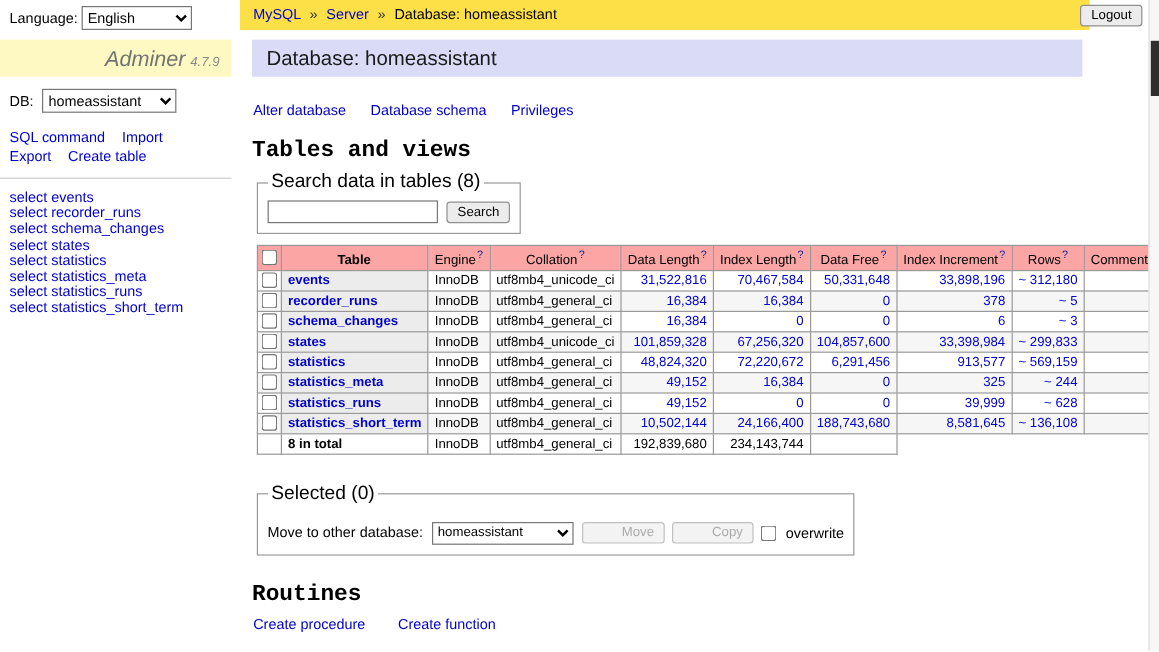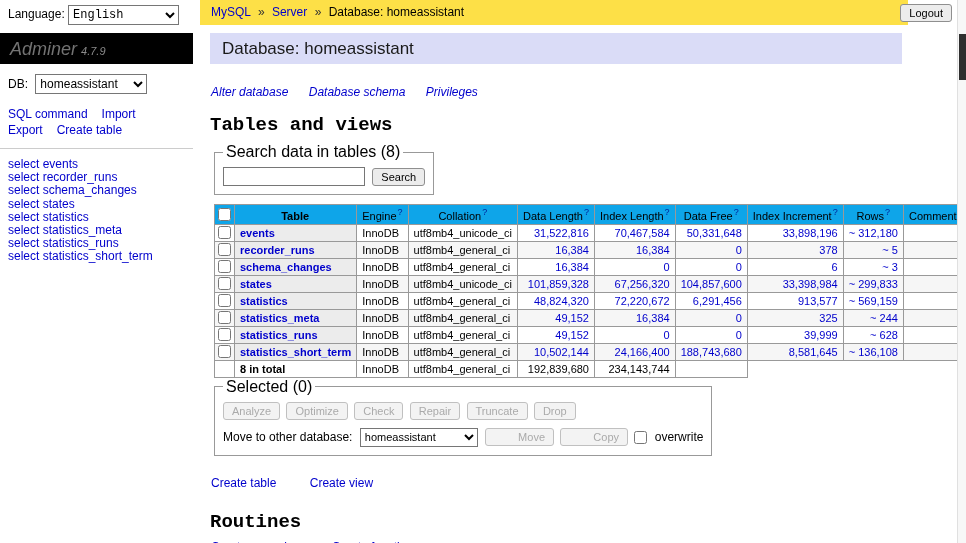--- a/index.html
+++ b/index.html
@@ -8,68 +8,68 @@
   .page { position:relative; width:966px; height:543px; background:#fff; overflow:hidden; }
   a { color:#0000cc; text-decoration:none; cursor:pointer; }
   select { font-family:inherit; font-size:12px; background:#fff; border:1px solid #767676; height:20px; }
   button { font-family:inherit; font-size:11px; padding:2px 8px; background:#ececec; border:1px solid #8f8f8f; border-radius:3px; color:#000; cursor:pointer; }
   button:disabled { color:#aaa; border-color:#c0c0c0; background:#f3f3f3; cursor:default; }
   input[type=text] { border:1px solid #767676; height:19px; font-size:12px; padding:1px 3px; }
   input[type=checkbox] { margin:0; vertical-align:middle; }
 
   
   .lang { position:absolute; top:5px; left:8px; }
-  .lang select { width:111px;font-family:Liberation Mono, monospace; }
+  .lang select { width:92px; }
   .breadcrumb { position:absolute; left:200px; top:0; width:708px; height:25px; background:#fde047; line-height:25px; padding-left:11px; white-space:nowrap; }
   .breadcrumb .sep { color:#333; margin:0 4px; }
   .logout-btn { position:absolute; top:4px; right:14px; }
 
   
   .scrollbar { position:absolute; right:0; top:0; width:9px; height:543px; background:#f7f7f7; border-left:1px solid #e0e0e0; }
   .scrollbar .thumb { position:absolute; top:34px; left:1px; width:7px; height:46px; background:#2f2f2f; }
 
   
   .sidebar { position:absolute; left:0; top:33px; width:193px; }
-  .h1 { background:#000000; color:#737373; padding:6px 10px; font-style:italic; font-size:18px; height:31px; }
+  .h1 { background:#fef9c3; color:#737373; padding:6px 10px; font-style:italic; font-size:18px; height:31px;text-align:right; }
   .h1 .ver { font-size:11px; color:#8a8a8a; margin-left:4px; }
   .dbform { padding:10px 8px 0 8px; }
   .dbform select { width:112px; margin-left:4px; }
   .side-links { padding:12px 8px 10px 8px; line-height:16px; border-bottom:1px solid #ccc; }
   .side-links a { margin-right:14px; }
   .tablelist { padding:9px 8px; }
   .tablelist a { display:block; line-height:13.2px; font-size:12px; }
 
   
   .main { position:absolute; left:210px; top:33px; width:692px; }
   .h2 { background:#dadcf7; height:31px; line-height:31px; padding:0 12px; font-size:17px; font-weight:normal; color:#1a1a1a; }
   .actions { margin:21px 0 0 1px; }
-  .actions a { margin-right:17px;font-style:italic; }
+  .actions a { margin-right:17px; }
   h3 { font-size:19px; font-weight:bold; margin:15px 0 7px 0;font-family:Liberation Mono, monospace; }
   fieldset { border:1px solid #999; padding:6px 8px 8px 8px; display:inline-block; margin-left:4px; }
   legend { font-size:16px; padding:0 3px; }
   .searchset input[type=text] { width:142px; vertical-align:middle; }
   .searchset button { margin-left:4px; vertical-align:middle; }
 
   table { border-collapse:collapse; font-size:11px; margin:9px 0 0 4px; }
   th, td { border:1px solid #999; padding:2px 5px; white-space:nowrap; }
-  thead th { background:#0ea5e9; font-weight:normal; text-align:center; }
+  thead th { background:#fca5a5; font-weight:normal; text-align:center; }
   thead th.tcol span { font-weight:bold; }
   sup { font-size:9px; color:#00249c; margin-left:1px; }
   tbody th { background:#ececec; text-align:left; }
   tbody th a { font-weight:bold; }
   tbody tr:nth-child(even) td { background:#f6f6f6; }
   td.chk, th.chk { text-align:center; padding:1px 3px; }
   td.num { text-align:right; }
   td.num a { color:#0000cc; }
   tfoot td { background:#fff; }
   tfoot .tot-name { font-weight:bold; }
   tfoot td.num { color:#000; }
   tfoot td.ghost { border:none; background:transparent; }
 
-  .selset { margin-top:0; min-width:402px; }
+  .selset { margin-top:24px; min-width:402px; }
   .selset .btnrow button { margin-right:3px; }
   .selset .moverow { margin-top:8px; }
   .selset .moverow select { width:118px; height:19px; font-size:11px; margin:0 4px; vertical-align:middle; }
   .selset .moverow button { margin-right:3px; vertical-align:middle;padding-left:32px; }
   .selset .moverow label { margin-left:4px; font-size:12px; vertical-align:middle; }
 
   .create-links { margin:20px 0 0 1px; }
   .create-links a { margin-right:30px; }
   .routine-links { margin:4px 0 0 1px; }
   .routine-links a { margin-right:24px; }
@@ -264,44 +264,32 @@
           <td></td>
           <td class="ghost"></td>
           <td class="ghost"></td>
           <td class="ghost"></td>
         </tr>
       </tfoot>
     </table>
 
     <fieldset class="selset">
       <legend>Selected (0)</legend>
-      <div class="btnrow">
-        <button disabled="">Analyze</button>
-        <button disabled="">Optimize</button>
-        <button disabled="">Check</button>
-        <button disabled="">Repair</button>
-        <button disabled="">Truncate</button>
-        <button disabled="">Drop</button>
-      </div>
       <div class="moverow">
         <span>Move to other database:</span>
         <select>
           <option>homeassistant</option>
         </select>
         <button disabled="">Move</button>
         <button disabled="">Copy</button>
         <input type="checkbox" id="overwrite" style="">
         <label for="overwrite">overwrite</label>
       </div>
     </fieldset>
 
-    <div class="create-links">
-      <a>Create table</a>
-      <a>Create view</a>
-    </div>
 
     <h3 class="h3-routines">Routines</h3>
     <div class="routine-links">
       <a>Create procedure</a>
       <a>Create function</a>
     </div>
 
     
   </div>
 

